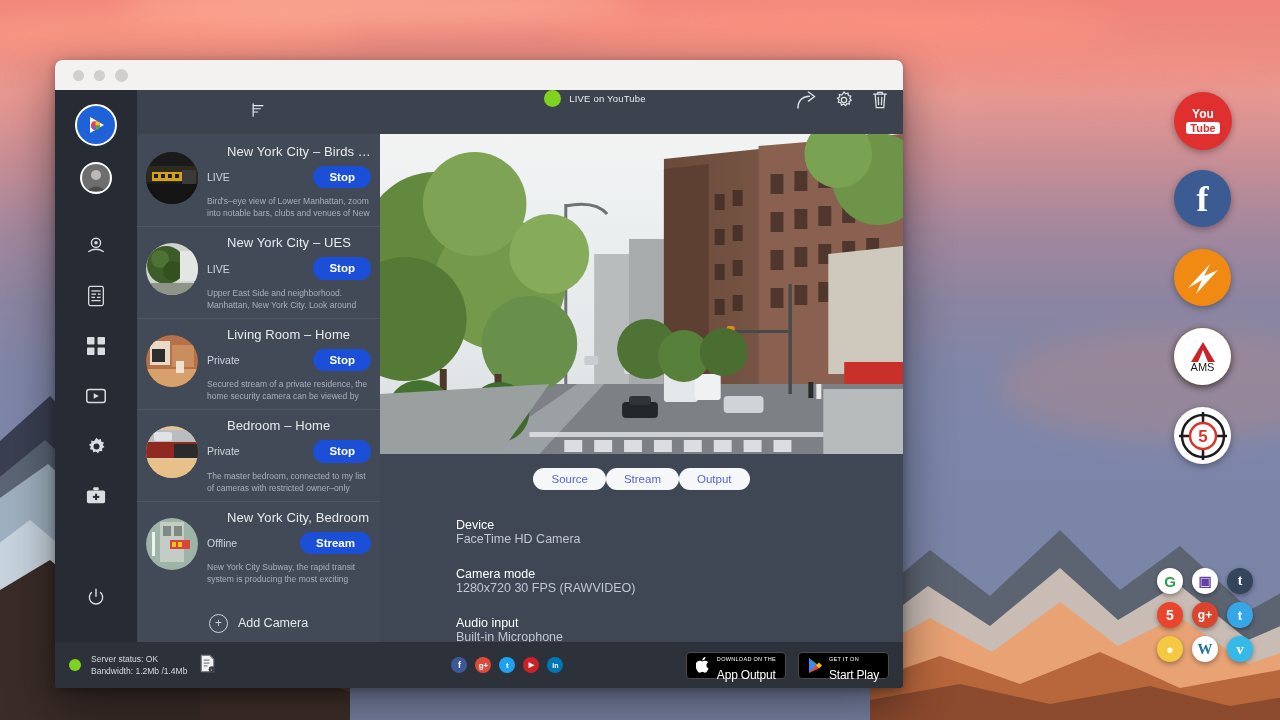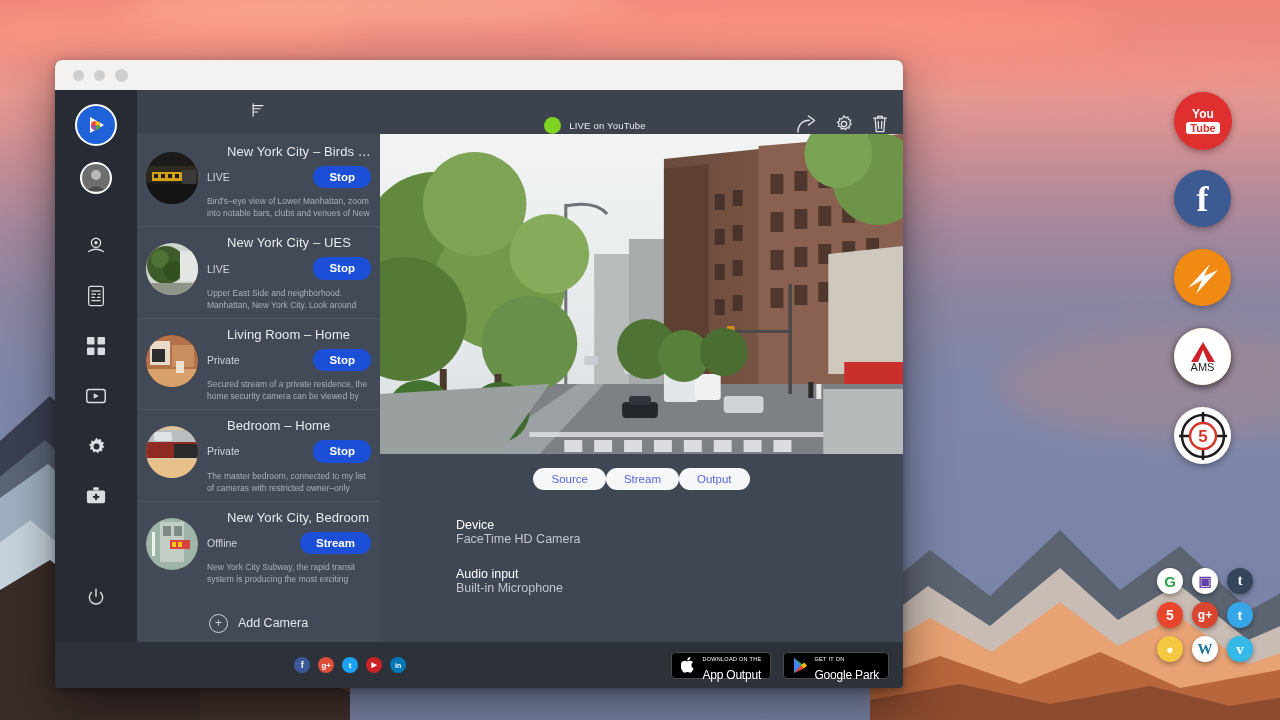--- a/index.html
+++ b/index.html
@@ -161,21 +161,21 @@
     border: 1.3px solid #cdd2da;
     display: flex; align-items: center; justify-content: center;
     font-size: 12px; color: #cdd2da; line-height: 1;
   }
 
   
   #main { flex: 1; background: #3f4654; display: flex; flex-direction: column; min-width: 0; }
   #topbar {
     height: 44px; flex: 0 0 44px;
     background: #3c434f;
-    display: flex; align-items: flex-end;
+    display: flex; align-items: flex-start;
     padding: 0 14px;
     gap: 18px;
   }
   .live-dot { width: 17px; height: 17px; border-radius: 50%; background: #7ed321; }
   .live-label { font-size: 9.5px; color: #e9ebef; letter-spacing: .2px; }
   .topbar-left { display:flex; align-items:center; }
   .topbar-center { flex: 1; display: flex; align-items: center; justify-content: center; gap: 8px; }
   .topbar-right { display: flex; align-items: center; gap: 17px; }
   .tb-icon { cursor: pointer; opacity: .95; display: flex; }
 
@@ -660,29 +660,50 @@
           <button class="tab">Stream</button>
           <button class="tab">Output</button>
         </div>
 
         <div id="details">
           <div class="drow">
             <div class="dlabel">Device</div>
             <div class="dvalue">FaceTime HD Camera</div>
           </div>
           <div class="drow">
+            <div class="dlabel">Camera mode</div>
+            <div class="dvalue">1280x720 30 FPS (RAWVIDEO)</div>
+          </div>
+          <div class="drow">
             <div class="dlabel">Audio input</div>
             <div class="dvalue">Built-in Microphone</div>
           </div>
         </div>
 
       </div>
     </div>
 
     <div id="footer">
+      <div id="footer-left">
+        <div class="f-dot"></div>
+        <div>
+          <div class="f-status">Server status: OK</div>
+          <div class="f-status">Bandwidth: 1.2Mb /1.4Mb</div>
+        </div>
+        <span class="f-docicon">
+          <svg width="17" height="19" viewBox="0 0 18 20" fill="none" stroke="#d6dae1" stroke-width="1.3">
+            <path d="M2.5 1.5 h9 l4 4 v13 h-13 z" fill="#f0f2f4" stroke="#7d828a"></path>
+            <line x1="5" y1="6.5" x2="11" y2="6.5" stroke="#7d828a"></line>
+            <line x1="5" y1="9.5" x2="11" y2="9.5" stroke="#7d828a"></line>
+            <line x1="5" y1="12.5" x2="9" y2="12.5" stroke="#7d828a"></line>
+            <circle cx="13.5" cy="16" r="3.2" fill="#3a3f48" stroke="none"></circle>
+            <text x="13.5" y="17.6" font-size="4.6" fill="#fff" text-anchor="middle" stroke="none" font-family="Liberation Sans">i</text>
+          </svg>
+        </span>
+      </div>
 
       <div id="footer-mid">
         <span class="soc" style="background:#3b5998;">f</span>
         <span class="soc" style="background:#dd4b39;font-size:8px;">g+</span>
         <span class="soc" style="background:#1da1f2;font-size:8px;">t</span>
         <span class="soc" style="background:#cc2127;font-size:7px;">▶</span>
         <span class="soc" style="background:#0077b5;font-size:7px;">in</span>
       </div>
 
       <div id="footer-right">
@@ -697,21 +718,21 @@
         </div>
         <div class="storebadge">
           <svg width="15" height="17" viewBox="0 0 15 17">
             <polygon points="1,1 11,8.5 1,16" fill="#34a853"></polygon>
             <polygon points="1,1 8,8.5 1,16" fill="#4285f4"></polygon>
             <polygon points="8,8.5 11,5.5 14,8.5 11,11.5" fill="#fbbc04"></polygon>
             <polygon points="8,8.5 11,11.5 1,16" fill="#ea4335"></polygon>
           </svg>
           <span>
             <span class="sb-small">Get it on</span><br>
-            <span class="sb-big">Google Park</span>
+            <span class="sb-big">Start Play</span>
           </span>
         </div>
       </div>
     </div>
 
   </div>
 
   <div class="dockicon" style="left:1174px; top:92px; width:58px; height:58px; background:#e02f2f; flex-direction:column;">
     <span style="color:#fff;font-size:12px;font-weight:bold;line-height:1;">You</span>
     <span style="color:#e02f2f;background:#fff;font-size:11px;font-weight:bold;border-radius:3px;padding:0 4px;margin-top:2px;line-height:1.15;">Tube</span>

